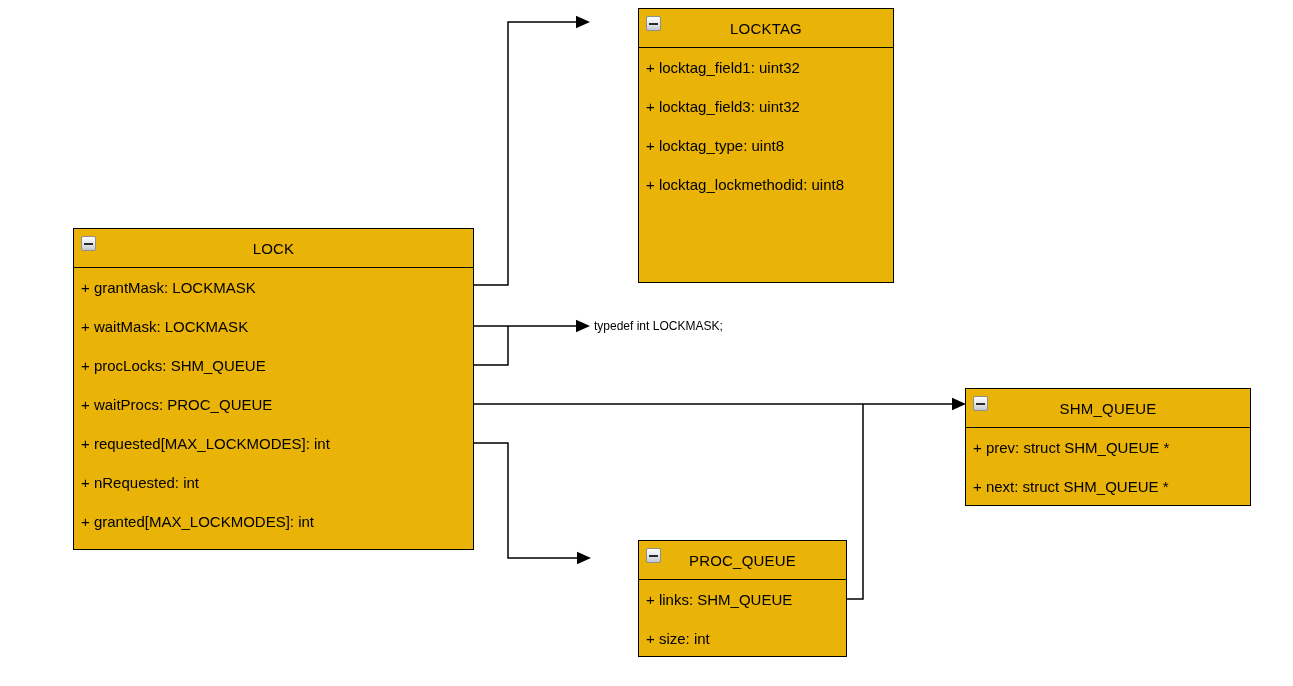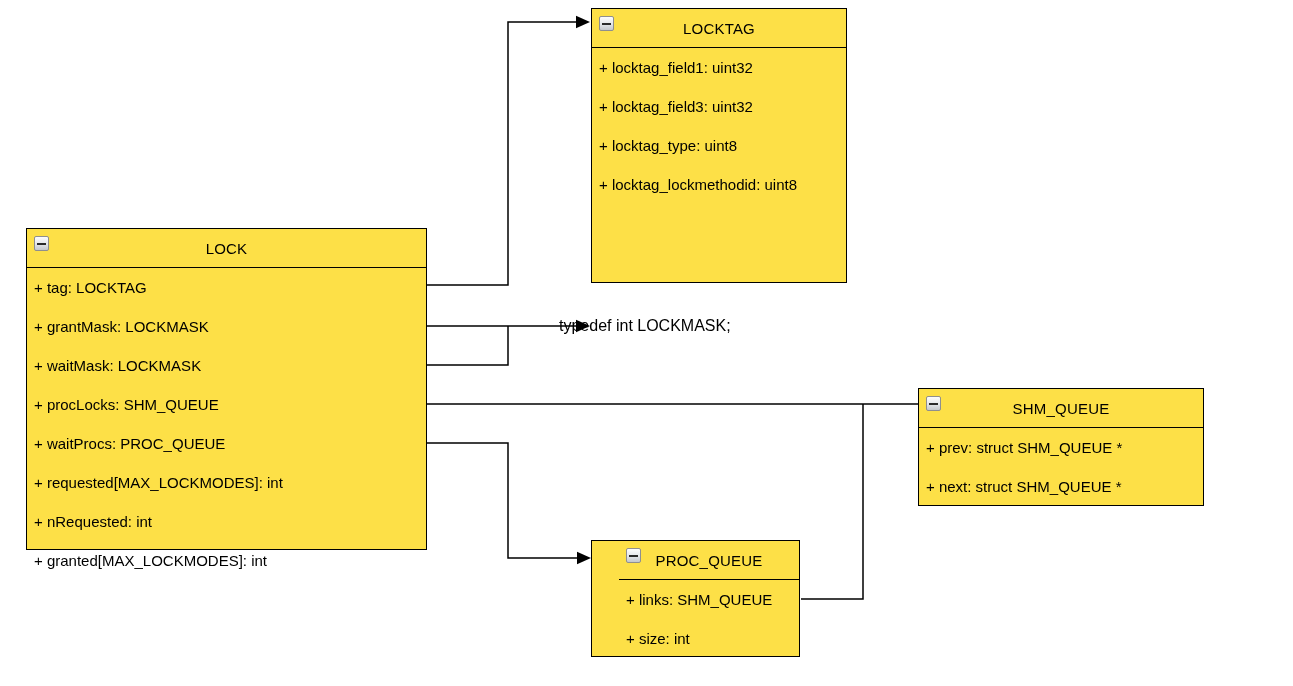--- a/index.html
+++ b/index.html
@@ -17,23 +17,24 @@
   }
   #connector-layer {
     position: absolute;
     left: 0;
     top: 0;
     width: 1293px;
     height: 686px;
   }
   .uml-class {
     position: absolute;
-    background: #fde047;
+    background: #eab308;
     border: 1.5px solid #000000;
     box-sizing: border-box;
+    margin-left: 47px;
   }
   .uml-title-bar {
     position: relative;
     height: 38px;
     border-bottom: 1.5px solid #000000;
     display: flex;
     align-items: center;
     justify-content: center;
     font-size: 15px;
     letter-spacing: 0.2px;
@@ -63,26 +64,26 @@
     height: 39px;
     line-height: 39px;
     padding-left: 7px;
     font-size: 15px;
     white-space: nowrap;
     overflow: visible;
   }
   #box-lock      { left: 26px;  top: 228px; width: 401px; height: 322px; }
   #box-locktag   { left: 591px; top: 8px;   width: 256px; height: 275px; }
   #box-shmqueue  { left: 918px; top: 388px; width: 286px; height: 118px; }
-  #box-procqueue { left: 591px; top: 540px; width: 209px; height: 117px; padding-left: 27px; }
+  #box-procqueue { left: 591px; top: 540px; width: 209px; height: 117px; }
   .typedef-note {
     position: absolute;
-    left: 559px;
+    left: 594px;
     top: 317px;
-    font-size: 16px;
+    font-size: 12px;
     line-height: 18px;
     white-space: nowrap;
   }
 </style>
 </head>
 <body>
 
 <svg id="connector-layer" viewBox="0 0 1293 686" xmlns="http://www.w3.org/2000/svg">
   <g stroke="#000000" stroke-width="1.5" fill="none">
     <path d="M427,285 H508 V22 H576"></path>
@@ -102,21 +103,20 @@
 
 <div class="uml-class" id="box-lock">
   <div class="uml-title-bar">
     <span class="collapse-icon">
       <span class="minus-glyph"></span>
     </span>
     <span>LOCK</span>
   </div>
   <div class="uml-fields">
 
-      <div class="uml-field"><span>+ tag: LOCKTAG</span></div>
 
       <div class="uml-field"><span>+ grantMask: LOCKMASK</span></div>
 
       <div class="uml-field"><span>+ waitMask: LOCKMASK</span></div>
 
       <div class="uml-field"><span>+ procLocks: SHM_QUEUE</span></div>
 
       <div class="uml-field"><span>+ waitProcs: PROC_QUEUE</span></div>
 
       <div class="uml-field"><span>+ requested[MAX_LOCKMODES]: int</span></div>

